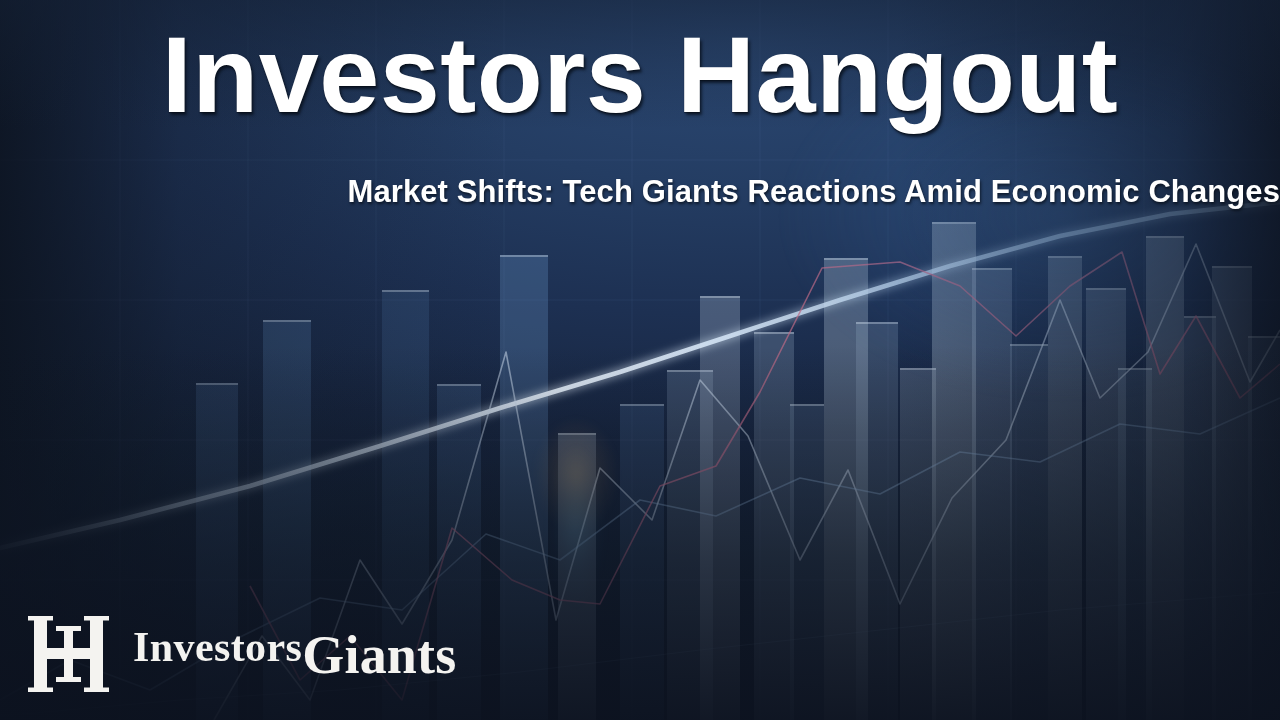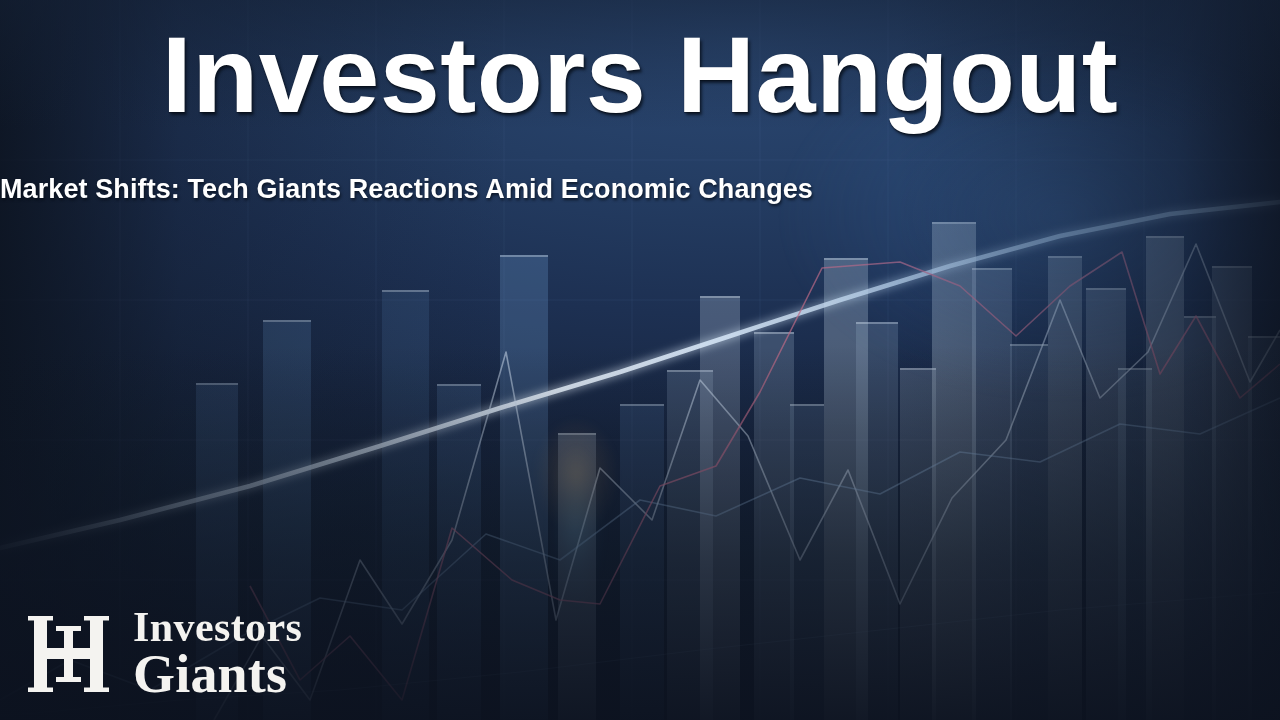--- a/index.html
+++ b/index.html
@@ -66,23 +66,23 @@
     line-height: 1.06;
     font-weight: 700;
     letter-spacing: 0.5px;
     color: #ffffff;
     text-shadow: 2px 3px 3px rgba(6,12,22,0.72), 0 1px 1px rgba(6,12,22,0.6);
     white-space: nowrap;
   }
   .subhead {
     position: absolute;
     left: 0; right: 0; top: 174px;
-    text-align: left;
+    text-align: right;
     margin: 0;
-    font-size: 27px;
+    font-size: 31px;
     font-weight: 700;
     color: #ffffff;
     letter-spacing: 0.1px;
     text-shadow: 1px 2px 3px rgba(6,12,22,0.75);
     white-space: nowrap;
     pointer-events: none;
   }
 
   
   .logo {
@@ -93,21 +93,21 @@
     align-items: center;
     gap: 13px;
   }
   .logo-mark {
     width: 92px;
     height: 100px;
     flex: 0 0 auto;
   }
   .logo-words {
     display: flex;
-    flex-direction: column;
+    flex-direction: row;
     font-family: "Liberation Serif", serif;
     color: #f4f3f0;
     font-weight: 700;
     line-height: 0.94;
   }
   .logo-line1 { font-size: 42px; letter-spacing: 0.4px; }
   .logo-line2 { font-size: 54px; letter-spacing: 0.2px; margin-top: 2px; }
 </style>
 </head>
 <body>

